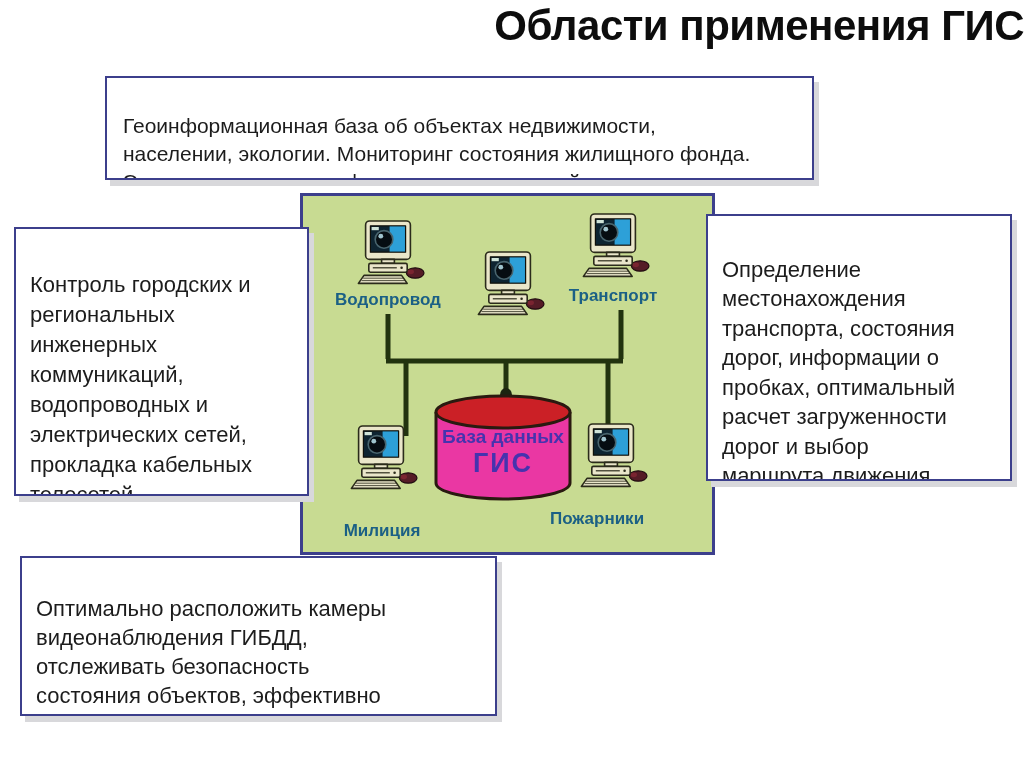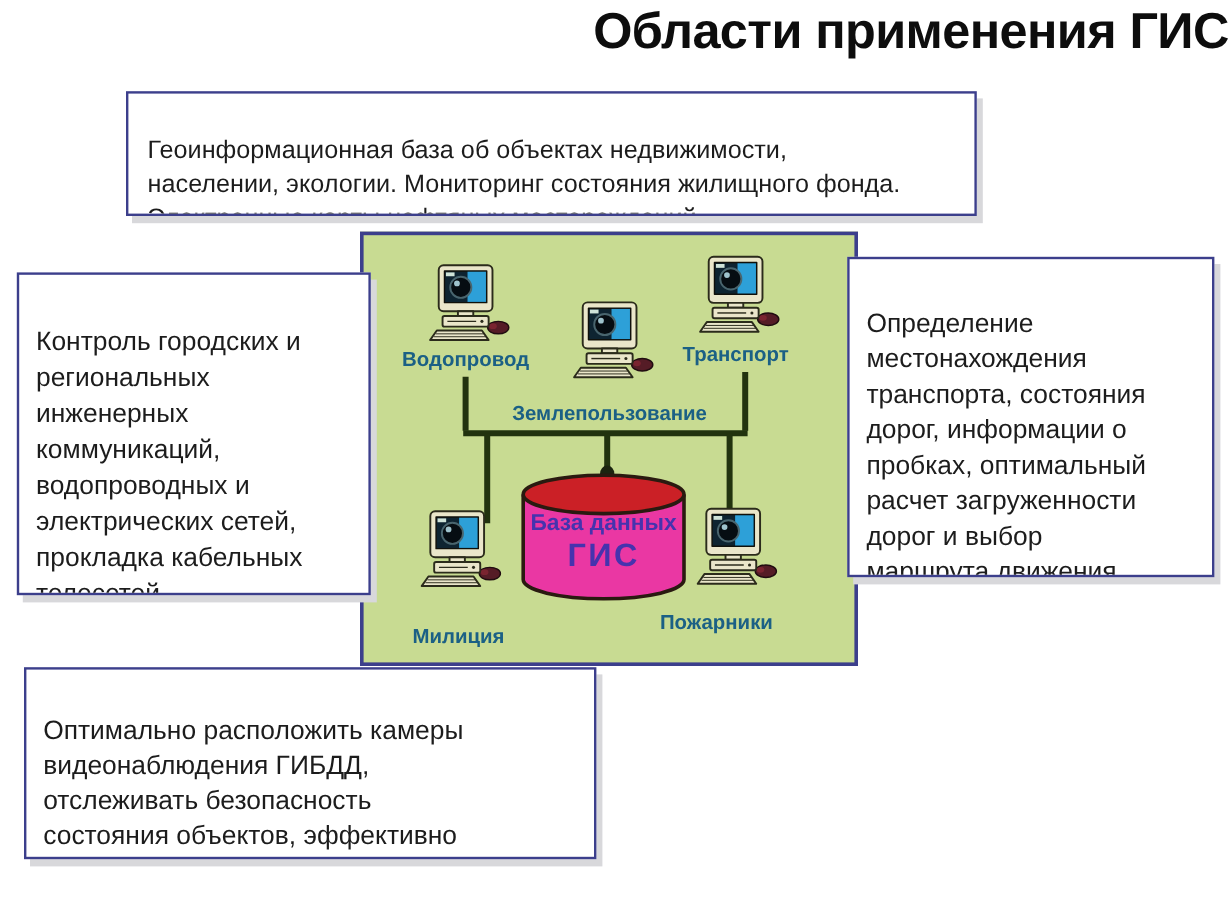--- a/index.html
+++ b/index.html
@@ -99,21 +99,20 @@
 
       <use href="#pc" transform="translate(49,25) scale(0.8)"></use>
       <use href="#pc" transform="translate(274,18) scale(0.8)"></use>
       <use href="#pc" transform="translate(169,56) scale(0.8)"></use>
       <use href="#pc" transform="translate(42,230) scale(0.8)"></use>
       <use href="#pc" transform="translate(272,228) scale(0.8)"></use>
     </svg>
 
     <div class="node-label" style="left:85px;  top:94px;">Водопровод</div>
     <div class="node-label" style="left:310px; top:90px;">Транспорт</div>
-    <div class="node-label" style="left:205px; top:139px;">Землепользование</div>
     <div class="node-label" style="left:79px;  top:313px;margin-top:12px;">Милиция</div>
     <div class="node-label" style="left:294px; top:313px;">Пожарники</div>
 
     <div class="db-label db-line1" style="left:200px; top:230px;">База данных</div>
     <div class="db-label db-line2" style="left:200px; top:252px;">ГИС</div>
   </div>
 
   <div class="txt-box box-top">
     <p>Геоинформационная база об объектах недвижимости,
 населении, экологии. Мониторинг состояния жилищного фонда.

